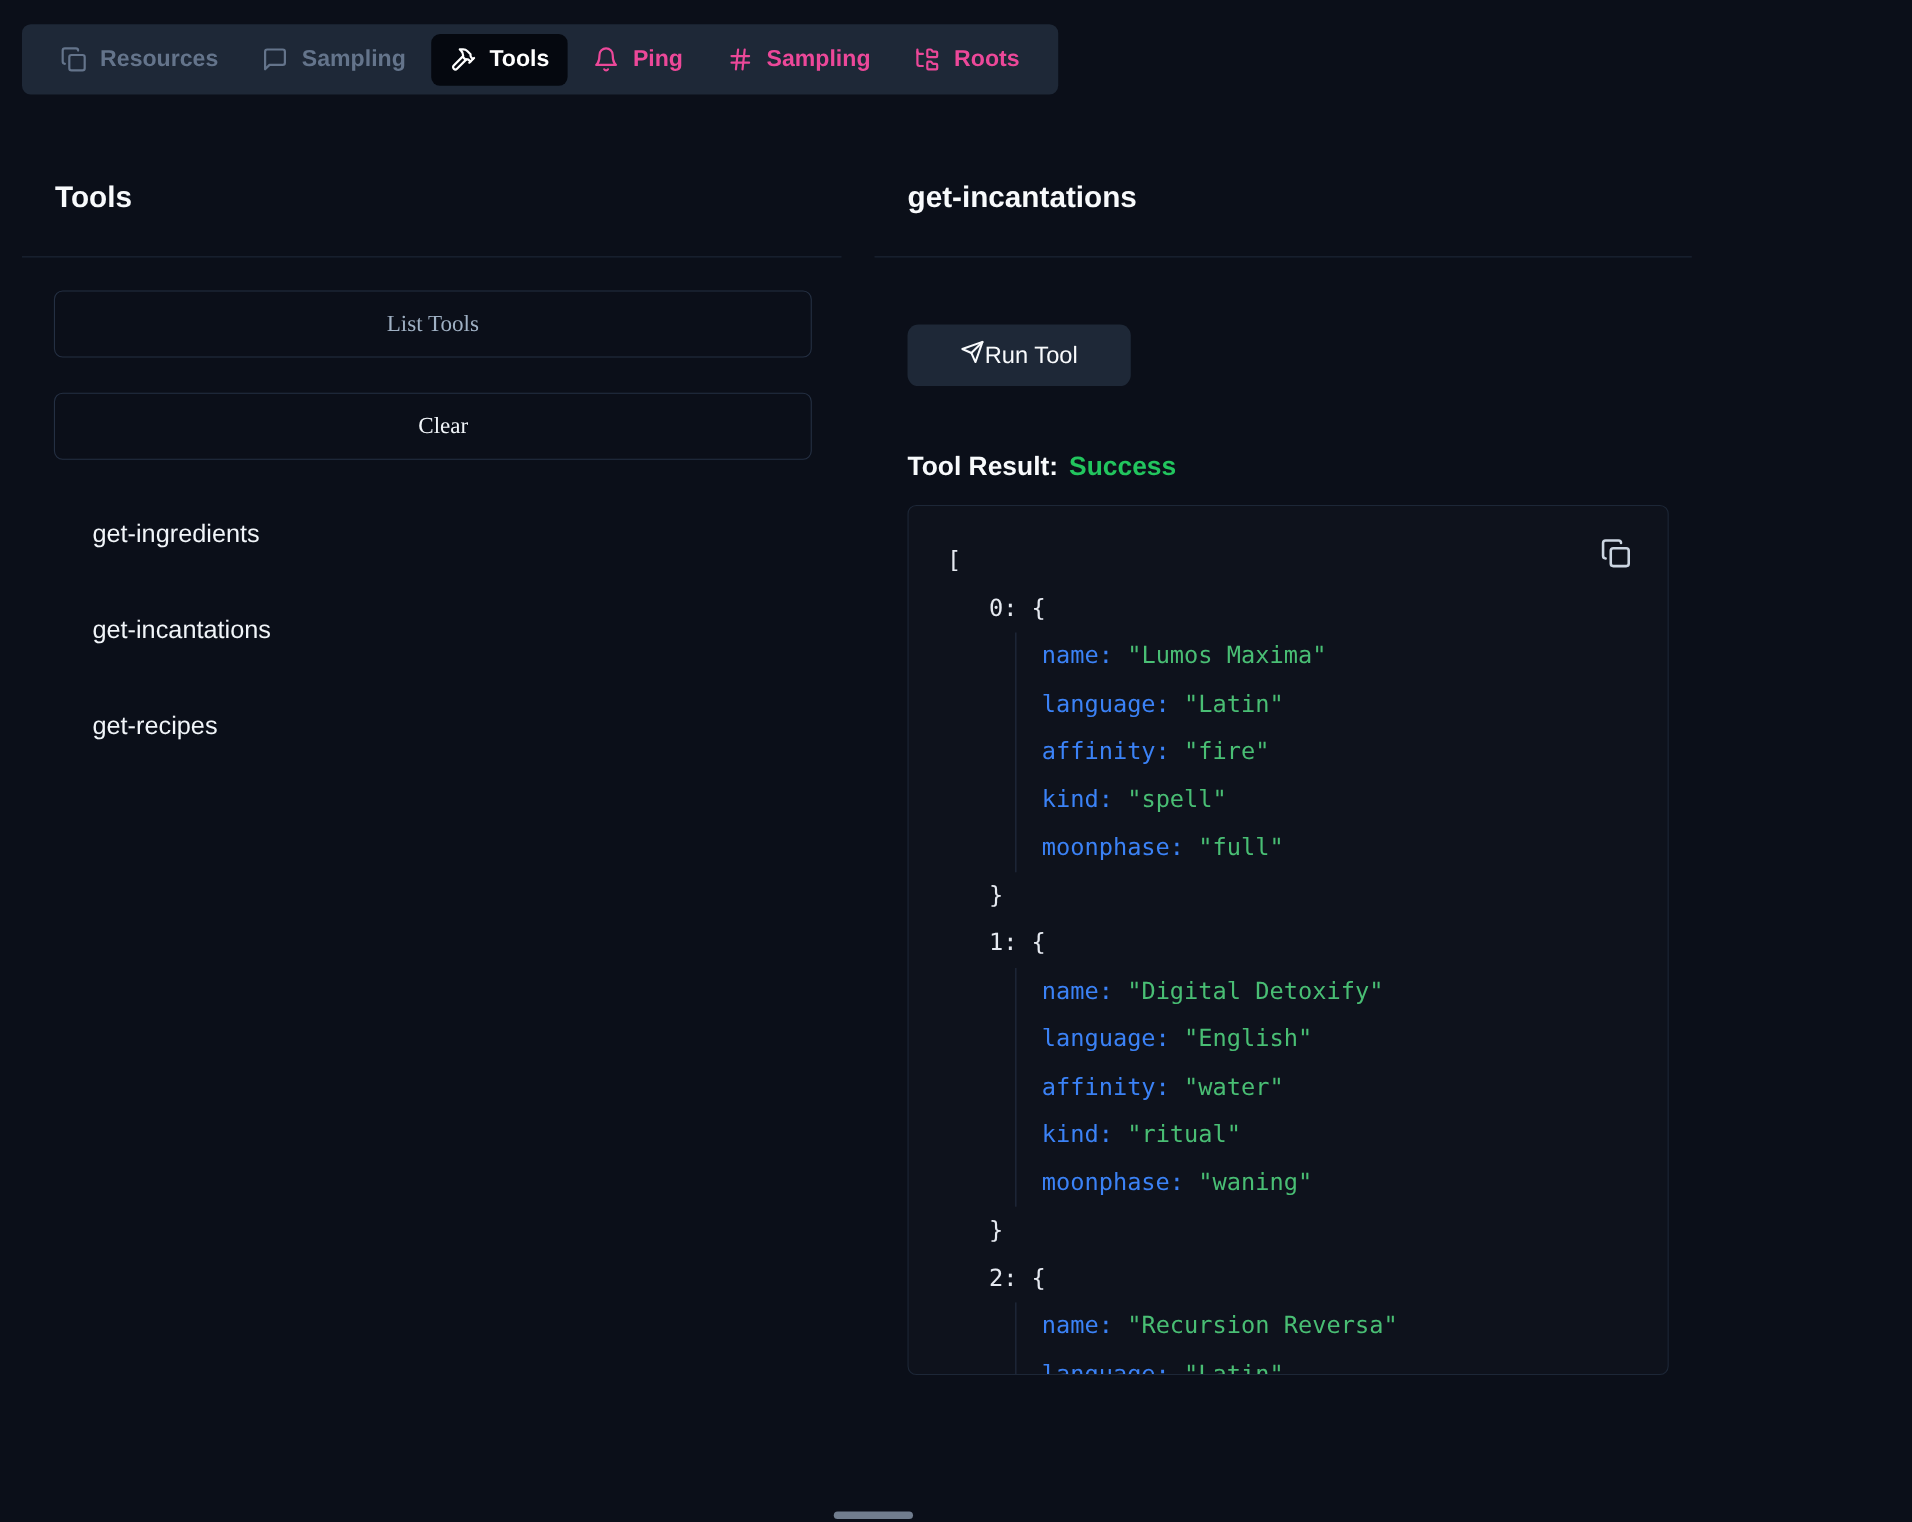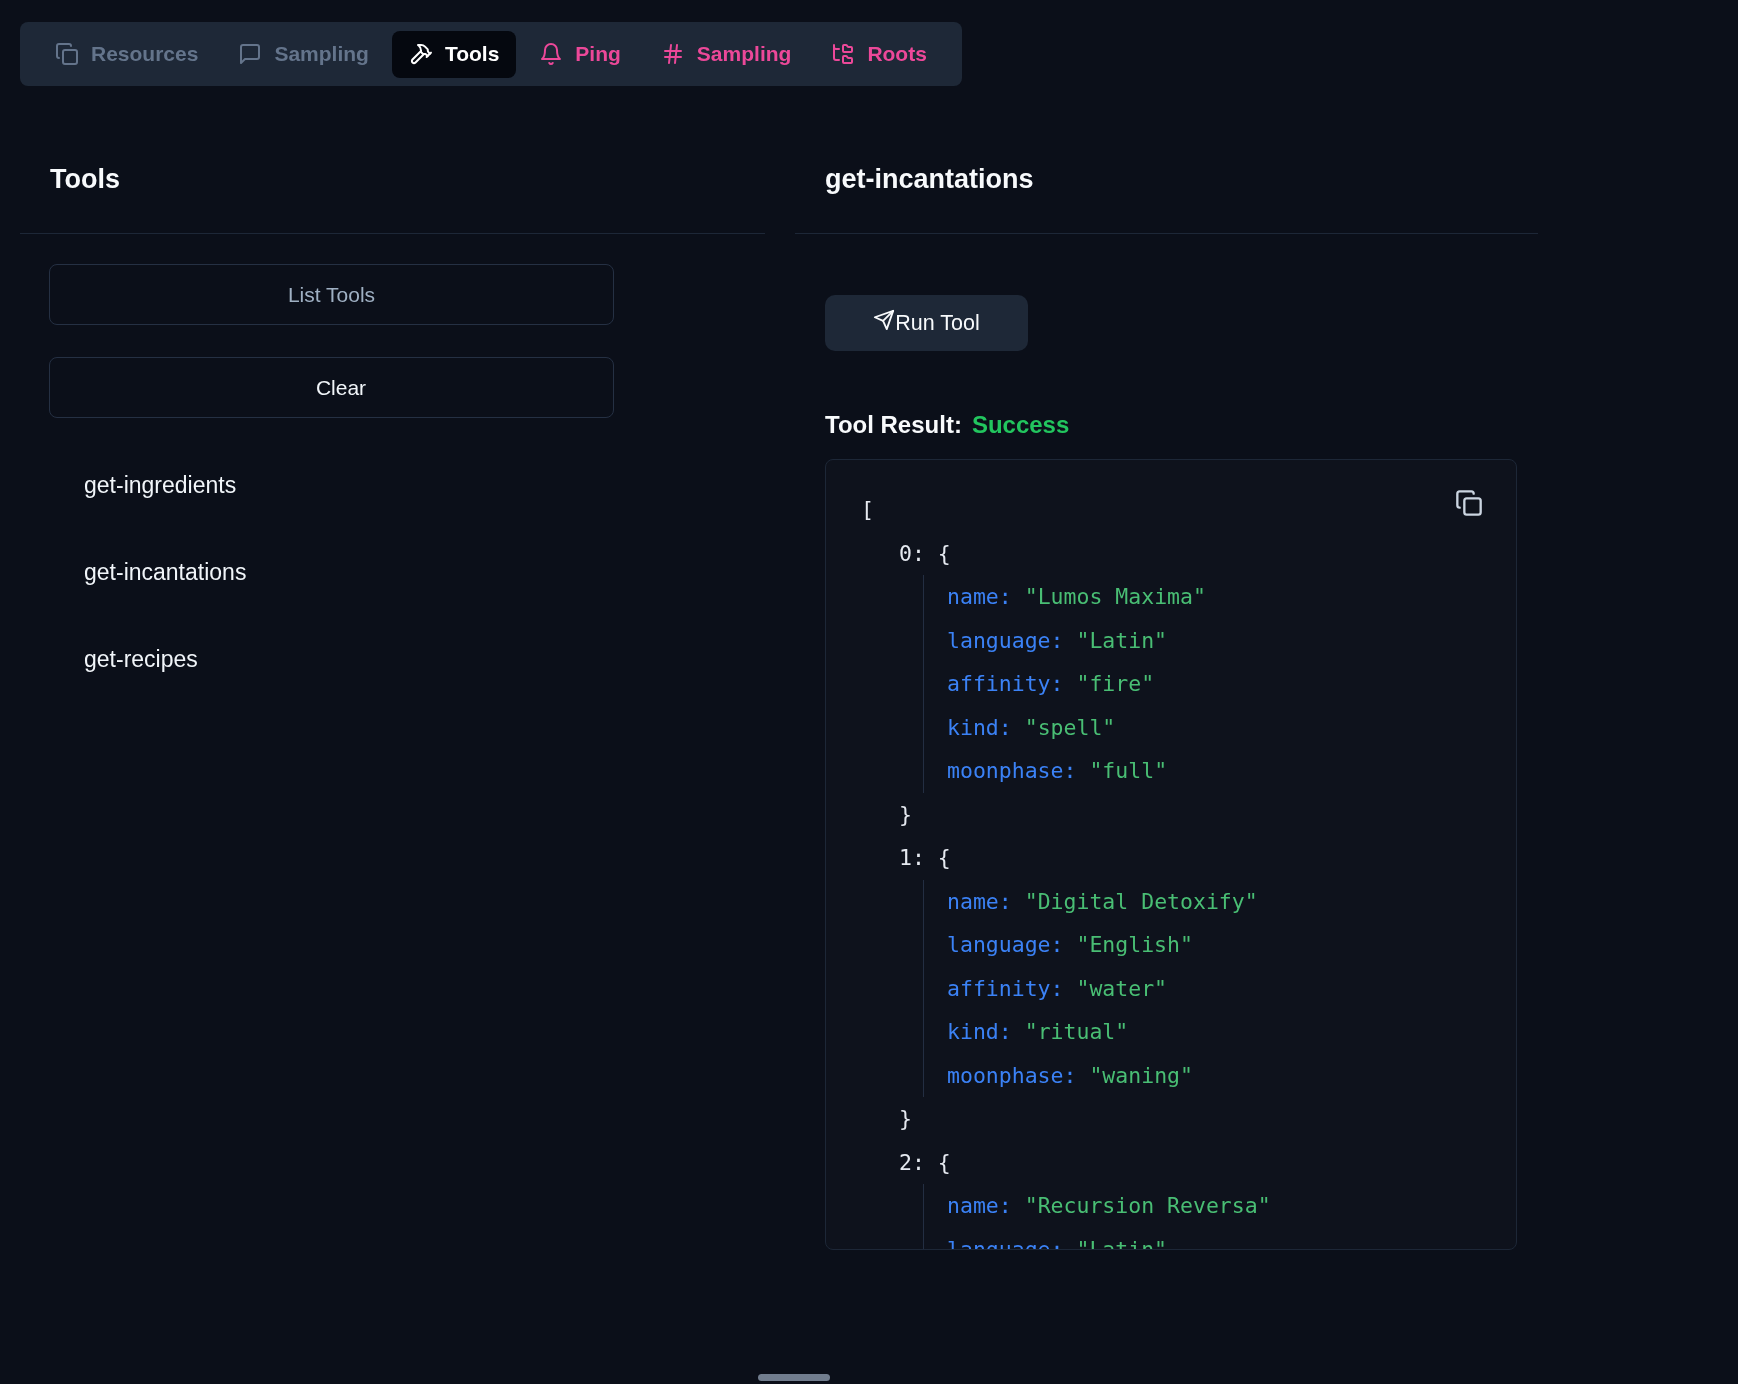--- a/index.html
+++ b/index.html
@@ -38,23 +38,23 @@
     position: absolute; left: 30px; top: 163px;
     font-size: 27px; font-weight: 700; color: #f8fafc; line-height: 32px;
   }
   .divider {
     position: absolute; left: 0; top: 233px; height: 1px; width: 100%;
     background: #1d2737;
   }
 
   
   .btn {
-    position: absolute; left: 29px; width: 565px; height: 61px;
+    position: absolute; left: 29px; width: 689px; height: 61px;
     background: transparent; border: 1px solid #253043; border-radius: 8px;
-    font-family: Liberation Sans, sans-serif; font-size: 21px;
+    font-family: Liberation Serif, serif; font-size: 21px;
     cursor: pointer;
   }
   .btn-list-tools { top: 264px; color: #9fb0c3; }
   .btn-clear { top: 357px; color: #f1f5f9; padding-left: 19px; }
   .tool-list {
     position: absolute; left: 44px; top: 470px;
     list-style: none;
   }
   .tool-item {
     font-size: 23px; color: #f1f5f9; line-height: 30px;

